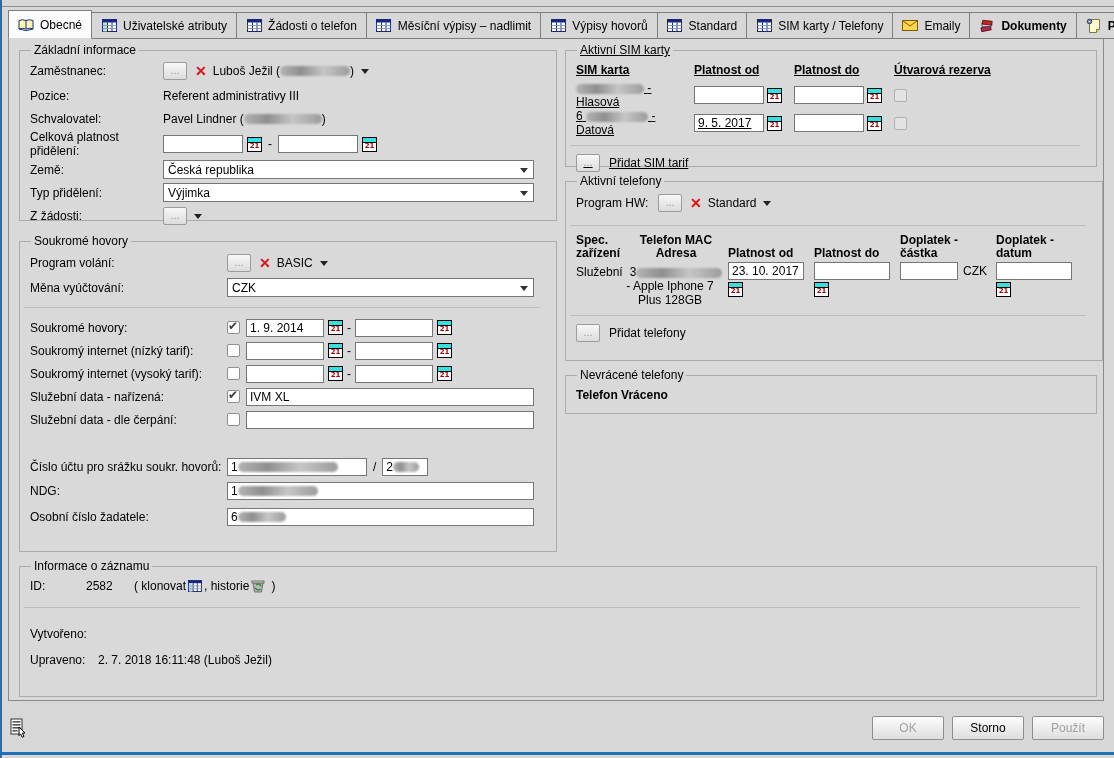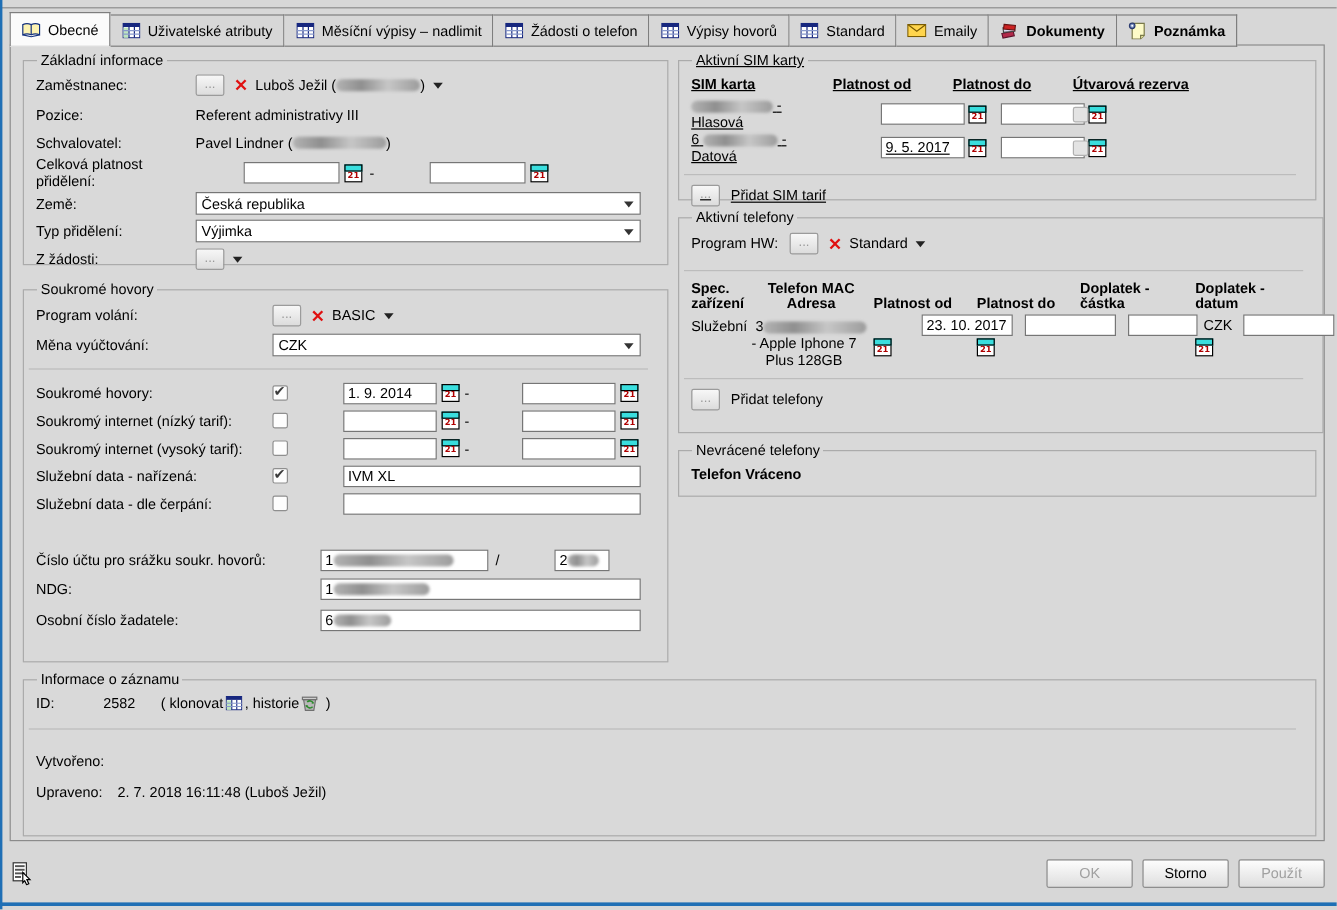--- a/index.html
+++ b/index.html
@@ -43,21 +43,21 @@
   .row { display:flex; align-items:center; min-height:23px; }
   .row .lbl { flex:none; }
   .lbl1 { width:133px; }
   .lbl2 { width:197px; }
   .hr { height:1px; background:#bcbcbc; margin:8px -6px; }
 
   
   .inp {
     height:18px; border:1px solid #767676; background:#fff;
     font:12px "Liberation Sans", sans-serif; padding:0 3px;
-    display:inline-flex; align-items:center; overflow:hidden;margin-left:40px;
+    display:inline-flex; align-items:center; overflow:hidden;
   }
   input.inp { display:inline-block; }
   .sel {
     height:19px; border:1px solid #767676; background:#fff;
     display:flex; align-items:center; padding:0 18px 0 4px;
     position:relative; flex:1;
   }
   .selarr { position:absolute; right:5px; top:7px; width:0; height:0;
     border:4px solid transparent; border-top:5px solid #333; }
   .dots {
@@ -155,34 +155,34 @@
     <span class="ticon">
       <svg width="15" height="13" viewBox="0 0 15 13">
           <rect x="0.5" y="0.5" width="14" height="12" fill="#fff" stroke="#17277f"></rect>
           <rect x="0.5" y="0.5" width="14" height="3" fill="#17277f"></rect>
           <line x1="5.5" y1="3.5" x2="5.5" y2="12.5" stroke="#17277f"></line>
           <line x1="10" y1="3.5" x2="10" y2="12.5" stroke="#17277f"></line>
           <line x1="0.5" y1="6.5" x2="14.5" y2="6.5" stroke="#8899cc"></line>
           <line x1="0.5" y1="9.5" x2="14.5" y2="9.5" stroke="#8899cc"></line>
         </svg>
     </span>
-    <span>Měsíční výpisy – nadlimit</span>
+    <span>Žádosti o telefon</span>
   </div>
   <div class="tab">
     <span class="ticon">
       <svg width="15" height="13" viewBox="0 0 15 13">
           <rect x="0.5" y="0.5" width="14" height="12" fill="#fff" stroke="#17277f"></rect>
           <rect x="0.5" y="0.5" width="14" height="3" fill="#17277f"></rect>
           <line x1="5.5" y1="3.5" x2="5.5" y2="12.5" stroke="#17277f"></line>
           <line x1="10" y1="3.5" x2="10" y2="12.5" stroke="#17277f"></line>
           <line x1="0.5" y1="6.5" x2="14.5" y2="6.5" stroke="#8899cc"></line>
           <line x1="0.5" y1="9.5" x2="14.5" y2="9.5" stroke="#8899cc"></line>
         </svg>
     </span>
-    <span>Žádosti o telefon</span>
+    <span>Měsíční výpisy – nadlimit</span>
   </div>
   <div class="tab">
     <span class="ticon">
       <svg width="15" height="13" viewBox="0 0 15 13">
           <rect x="0.5" y="0.5" width="14" height="12" fill="#fff" stroke="#17277f"></rect>
           <rect x="0.5" y="0.5" width="14" height="3" fill="#17277f"></rect>
           <line x1="5.5" y1="3.5" x2="5.5" y2="12.5" stroke="#17277f"></line>
           <line x1="10" y1="3.5" x2="10" y2="12.5" stroke="#17277f"></line>
           <line x1="0.5" y1="6.5" x2="14.5" y2="6.5" stroke="#8899cc"></line>
           <line x1="0.5" y1="9.5" x2="14.5" y2="9.5" stroke="#8899cc"></line>
@@ -195,20 +195,33 @@
       <svg width="15" height="13" viewBox="0 0 15 13">
           <rect x="0.5" y="0.5" width="14" height="12" fill="#fff" stroke="#17277f"></rect>
           <rect x="0.5" y="0.5" width="14" height="3" fill="#17277f"></rect>
           <line x1="5.5" y1="3.5" x2="5.5" y2="12.5" stroke="#17277f"></line>
           <line x1="10" y1="3.5" x2="10" y2="12.5" stroke="#17277f"></line>
           <line x1="0.5" y1="6.5" x2="14.5" y2="6.5" stroke="#8899cc"></line>
           <line x1="0.5" y1="9.5" x2="14.5" y2="9.5" stroke="#8899cc"></line>
         </svg>
     </span>
     <span>Standard</span>
+  </div>
+  <div class="tab">
+    <span class="ticon">
+      <svg width="15" height="13" viewBox="0 0 15 13">
+          <rect x="0.5" y="0.5" width="14" height="12" fill="#fff" stroke="#17277f"></rect>
+          <rect x="0.5" y="0.5" width="14" height="3" fill="#17277f"></rect>
+          <line x1="5.5" y1="3.5" x2="5.5" y2="12.5" stroke="#17277f"></line>
+          <line x1="10" y1="3.5" x2="10" y2="12.5" stroke="#17277f"></line>
+          <line x1="0.5" y1="6.5" x2="14.5" y2="6.5" stroke="#8899cc"></line>
+          <line x1="0.5" y1="9.5" x2="14.5" y2="9.5" stroke="#8899cc"></line>
+        </svg>
+    </span>
+    <span>SIM karty / Telefony</span>
   </div>
   <div class="tab">
     <span class="ticon">
       <svg width="16" height="11" viewBox="0 0 16 11">
           <rect x="0.5" y="0.5" width="15" height="10" fill="#ffd54d" stroke="#7a5b00"></rect>
           <path d="M0.5 0.5 L8 6 L15.5 0.5" fill="none" stroke="#7a5b00"></path>
         </svg>
     </span>
     <span>Emaily</span>
   </div>

